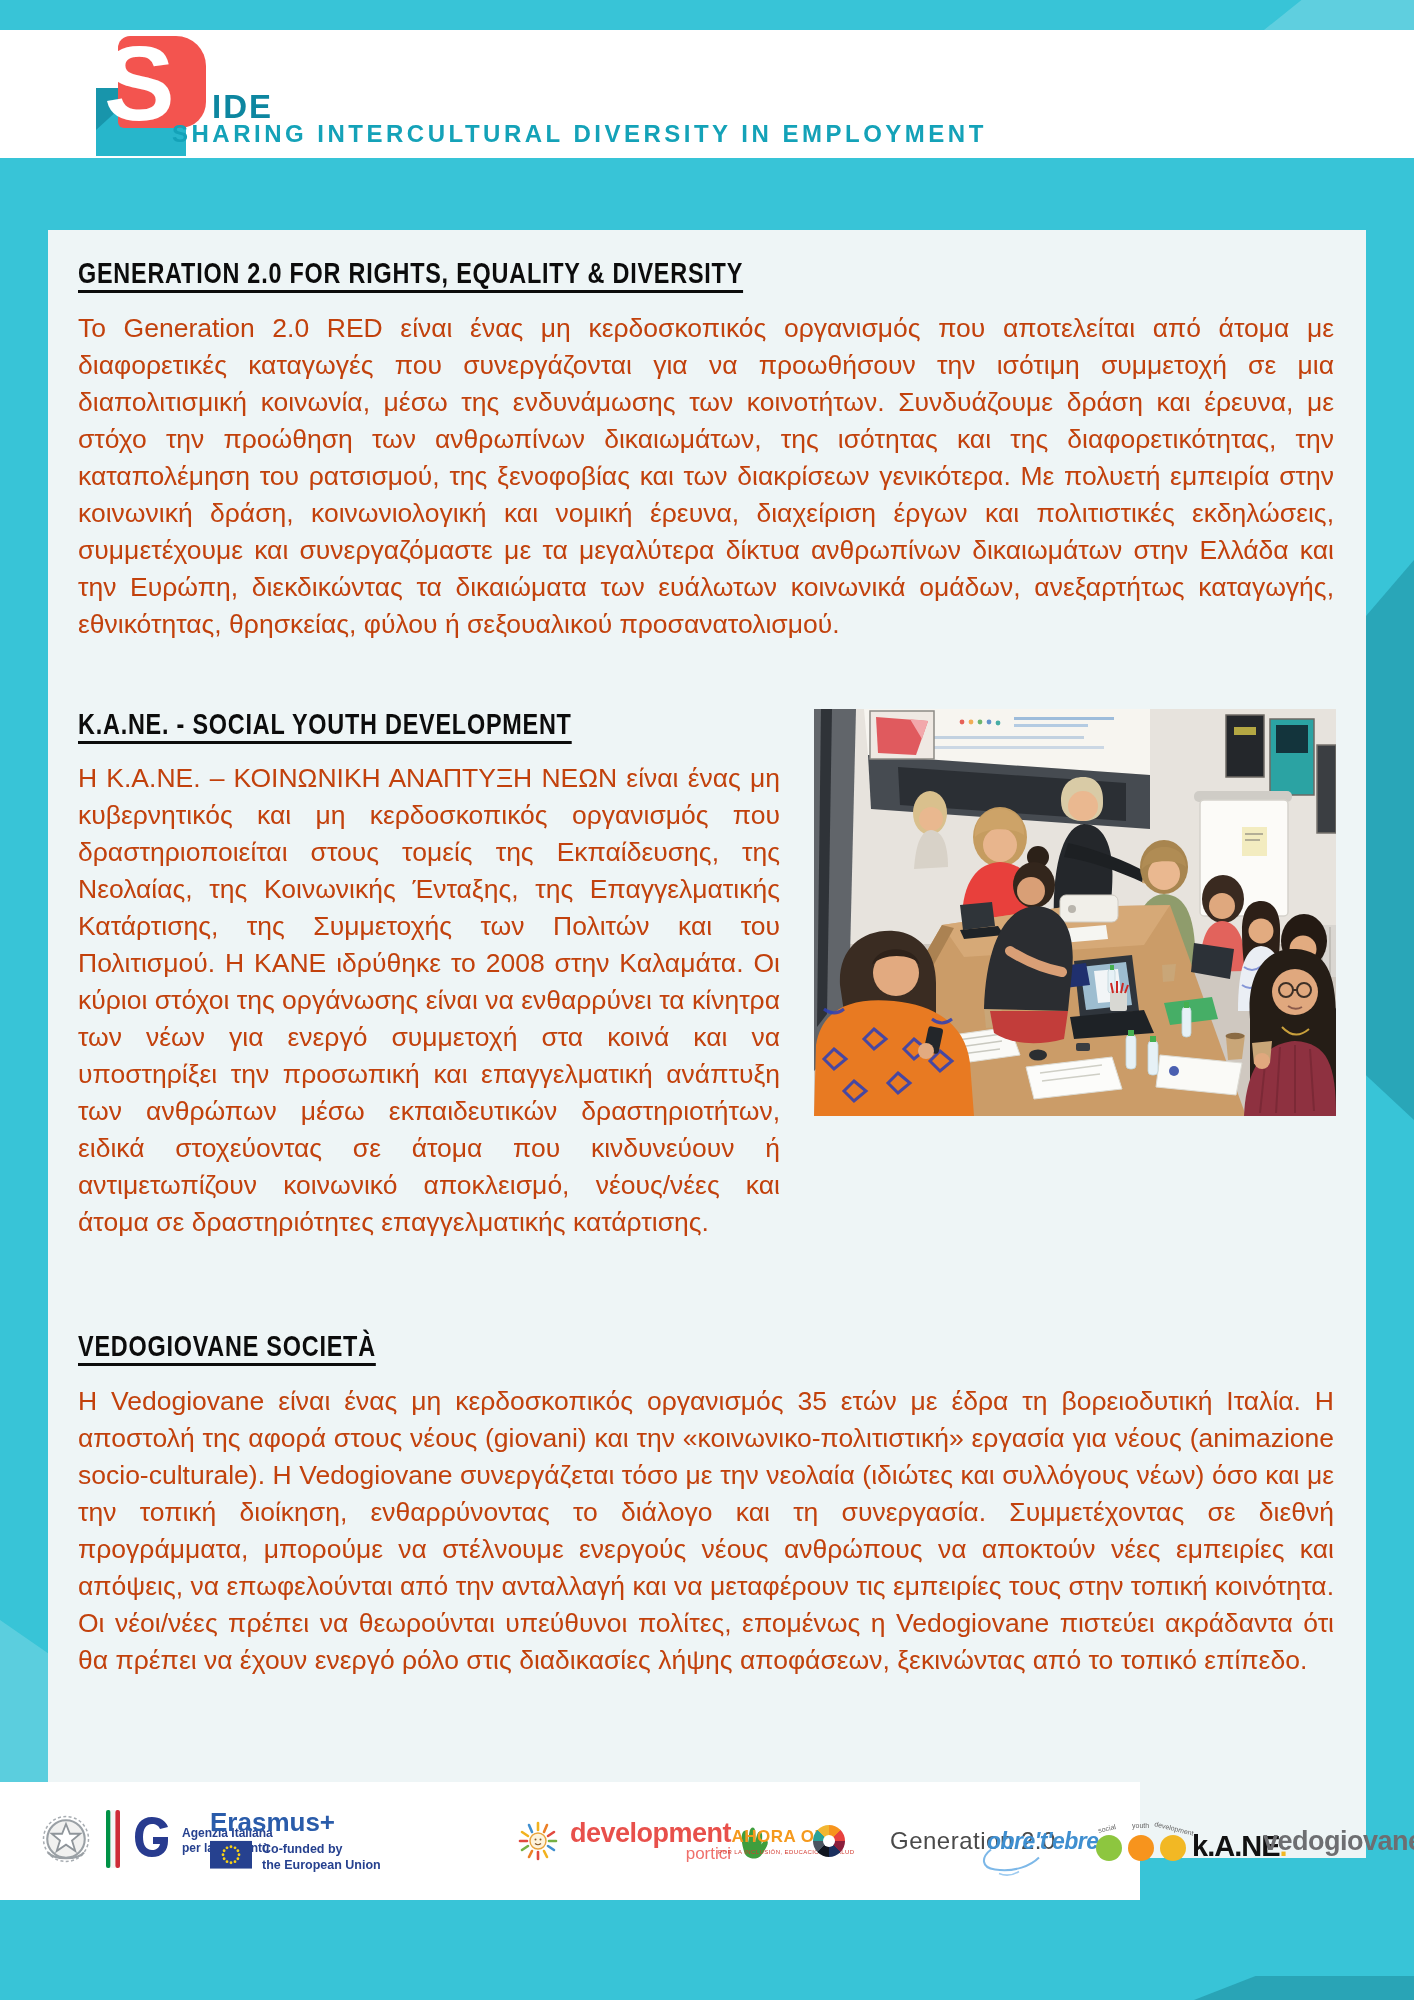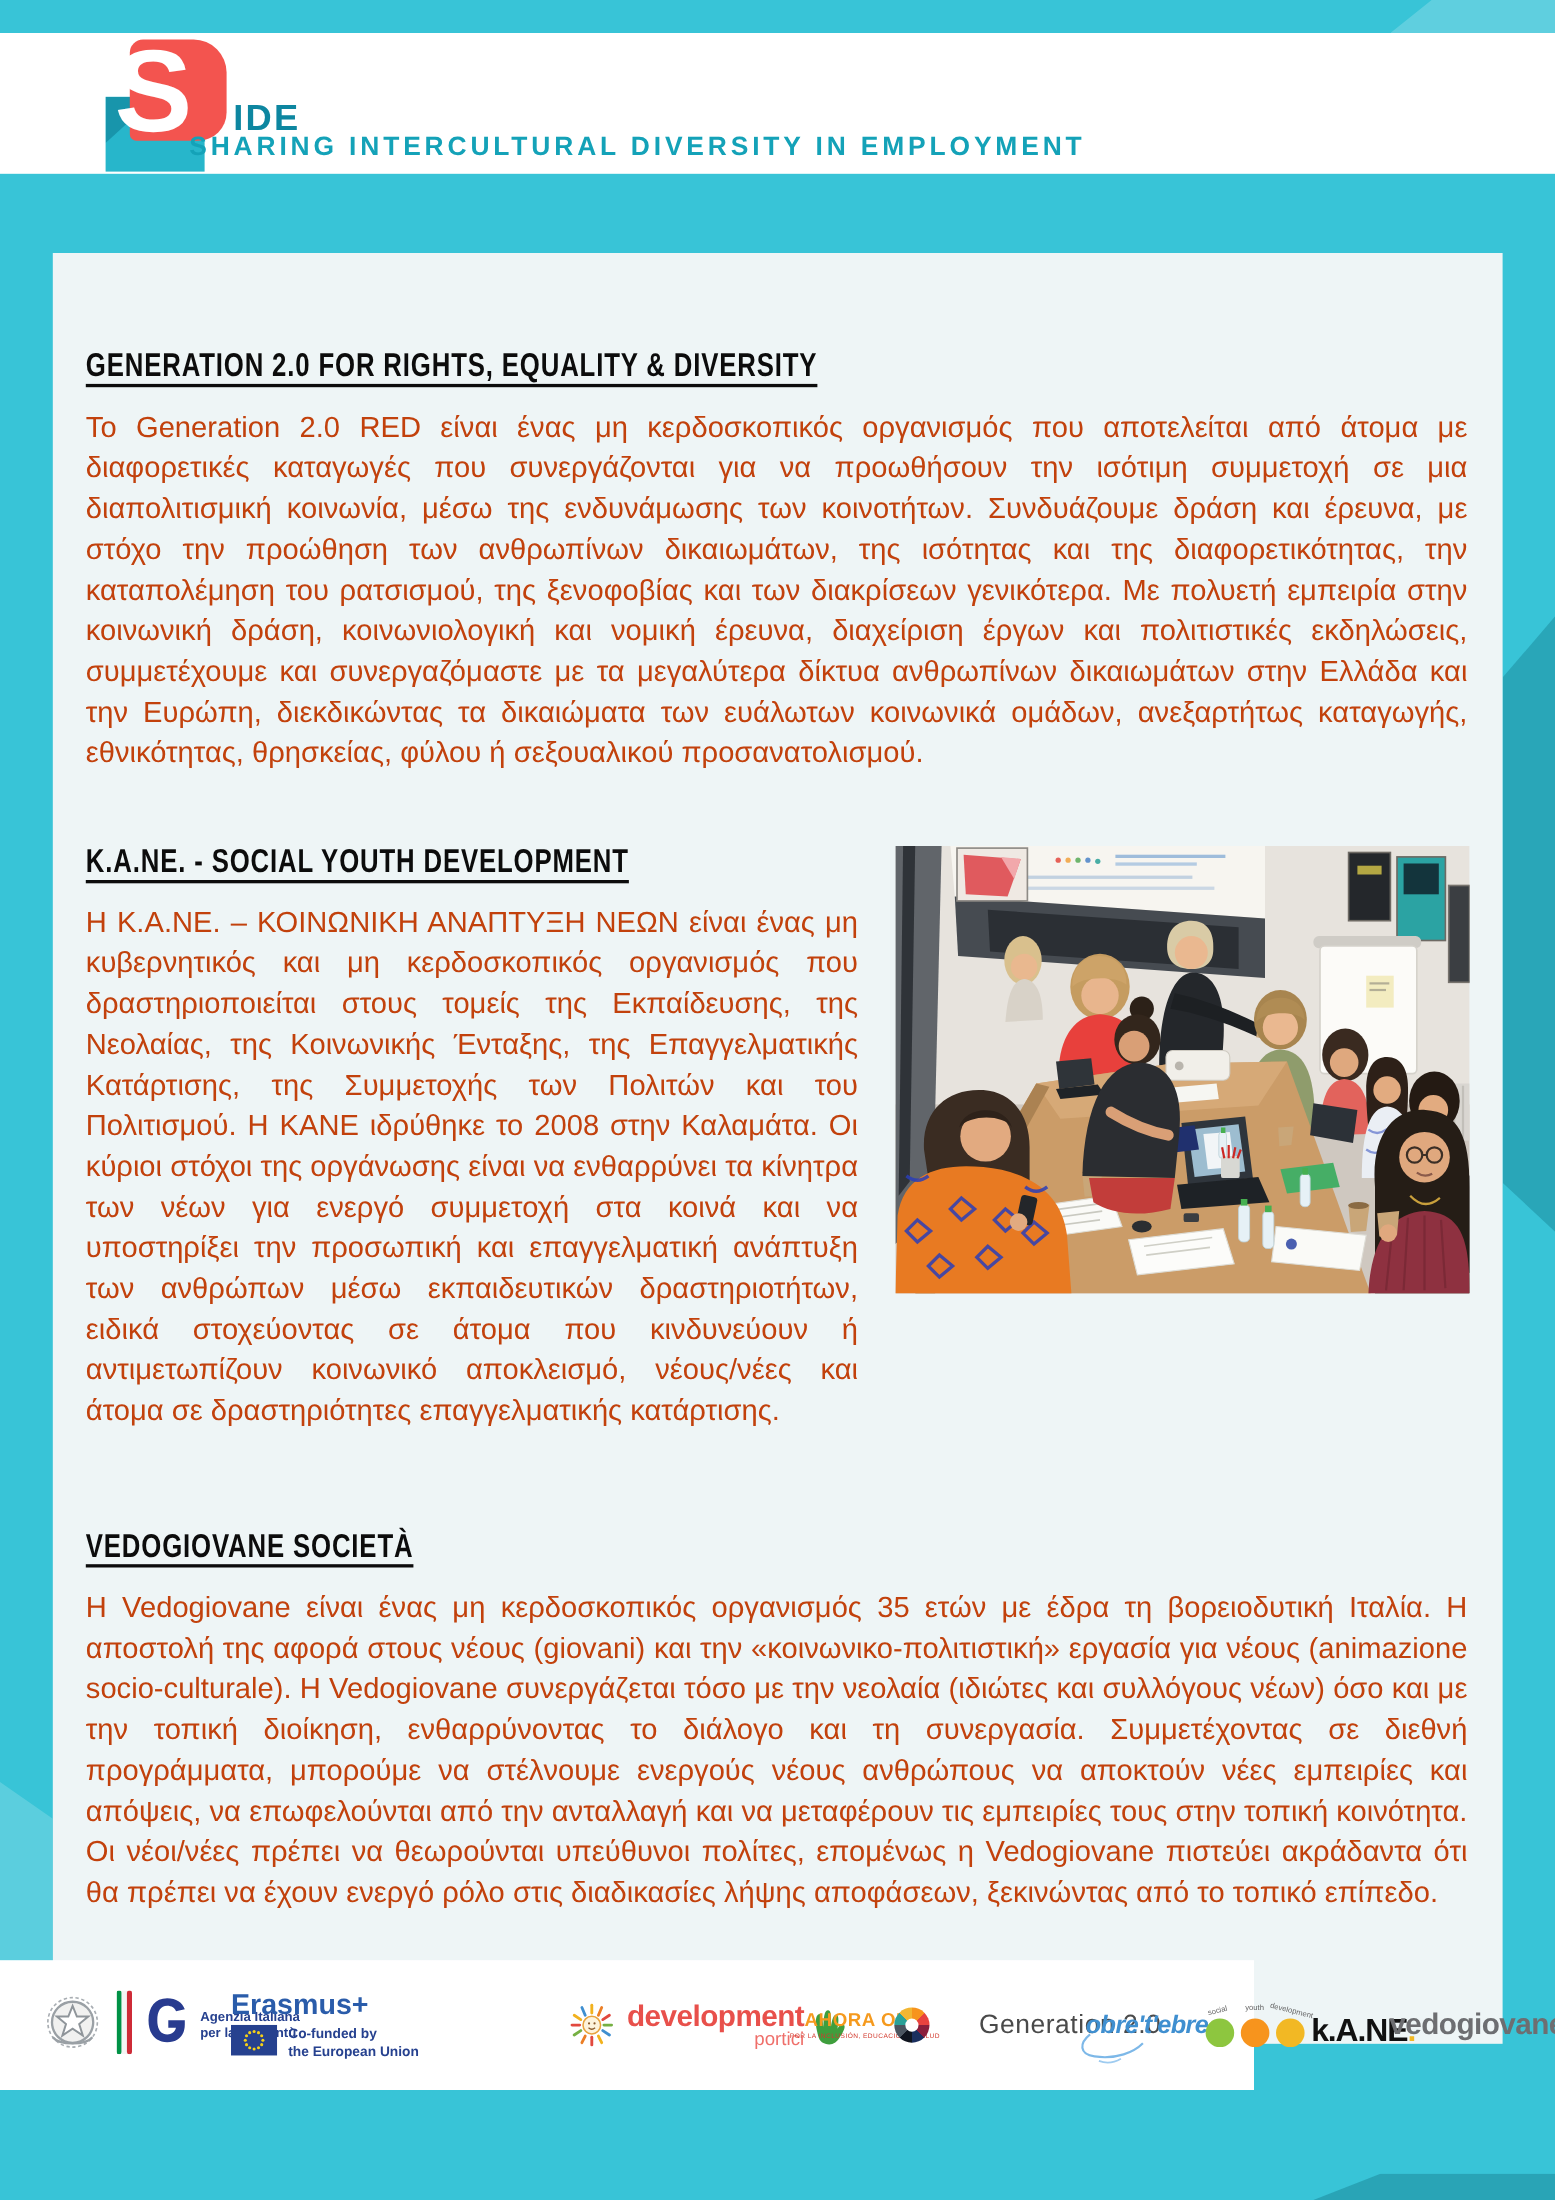--- a/index.html
+++ b/index.html
@@ -17,21 +17,21 @@
   .header-band{position:absolute;top:30px;left:0;width:100%;height:128px;background:#ffffff;}
   .logo-mark{position:absolute;left:72px;top:6px;width:230px;height:122px;}
   .logo-teal-sq{position:absolute;left:24px;top:52px;width:90px;height:68px;background:#27b6cb;}
   .logo-teal-fold{position:absolute;left:24px;top:52px;width:46px;height:42px;background:#1895ab;clip-path:polygon(0 100%,0 0,100% 0);}
   .logo-red-sq{position:absolute;left:46px;top:0;width:88px;height:92px;background:#f3544f;border-radius:12px 30px 26px 6px;}
   .logo-s{position:absolute;left:32px;top:-6px;font-size:106px;line-height:1;font-weight:bold;color:#ffffff;}
   .logo-ide{position:absolute;left:140px;top:52px;font-size:33px;font-weight:bold;color:#0d86a0;letter-spacing:2px;}
   .tagline{position:absolute;left:172px;bottom:10px;font-size:24px;font-weight:bold;letter-spacing:3.5px;color:#14a2b8;white-space:nowrap;}
 
   
-  .card{position:absolute;left:48px;top:230px;width:1318px;height:1628px;background:#eef5f6;box-sizing:border-box;padding:84px 32px 0 30px;}
+  .card{position:absolute;left:48px;top:230px;width:1318px;height:1628px;background:#eef5f6;box-sizing:border-box;padding:24px 32px 0 30px;}
   h2{font-size:30px;font-weight:bold;color:#0c0c0c;margin:0 0 18px 0;line-height:1.25;}
   .h-scale{display:inline-block;transform:scaleX(.78);transform-origin:left center;white-space:nowrap;letter-spacing:1px;text-decoration:underline;text-decoration-thickness:3px;text-underline-offset:7px;}
   p.body{font-size:26.5px;line-height:37px;text-align:justify;color:#c2410c;margin:0;}
   .section-kane{display:flex;margin-top:62px;}
   .kane-left{width:702px;flex:0 0 702px;}
   .kane-photo{width:522px;height:407px;margin-left:34px;margin-top:4px;flex:0 0 522px;}
   .kane-photo svg{display:block;}
   .section-vedo{margin-top:86px;}
 
   

